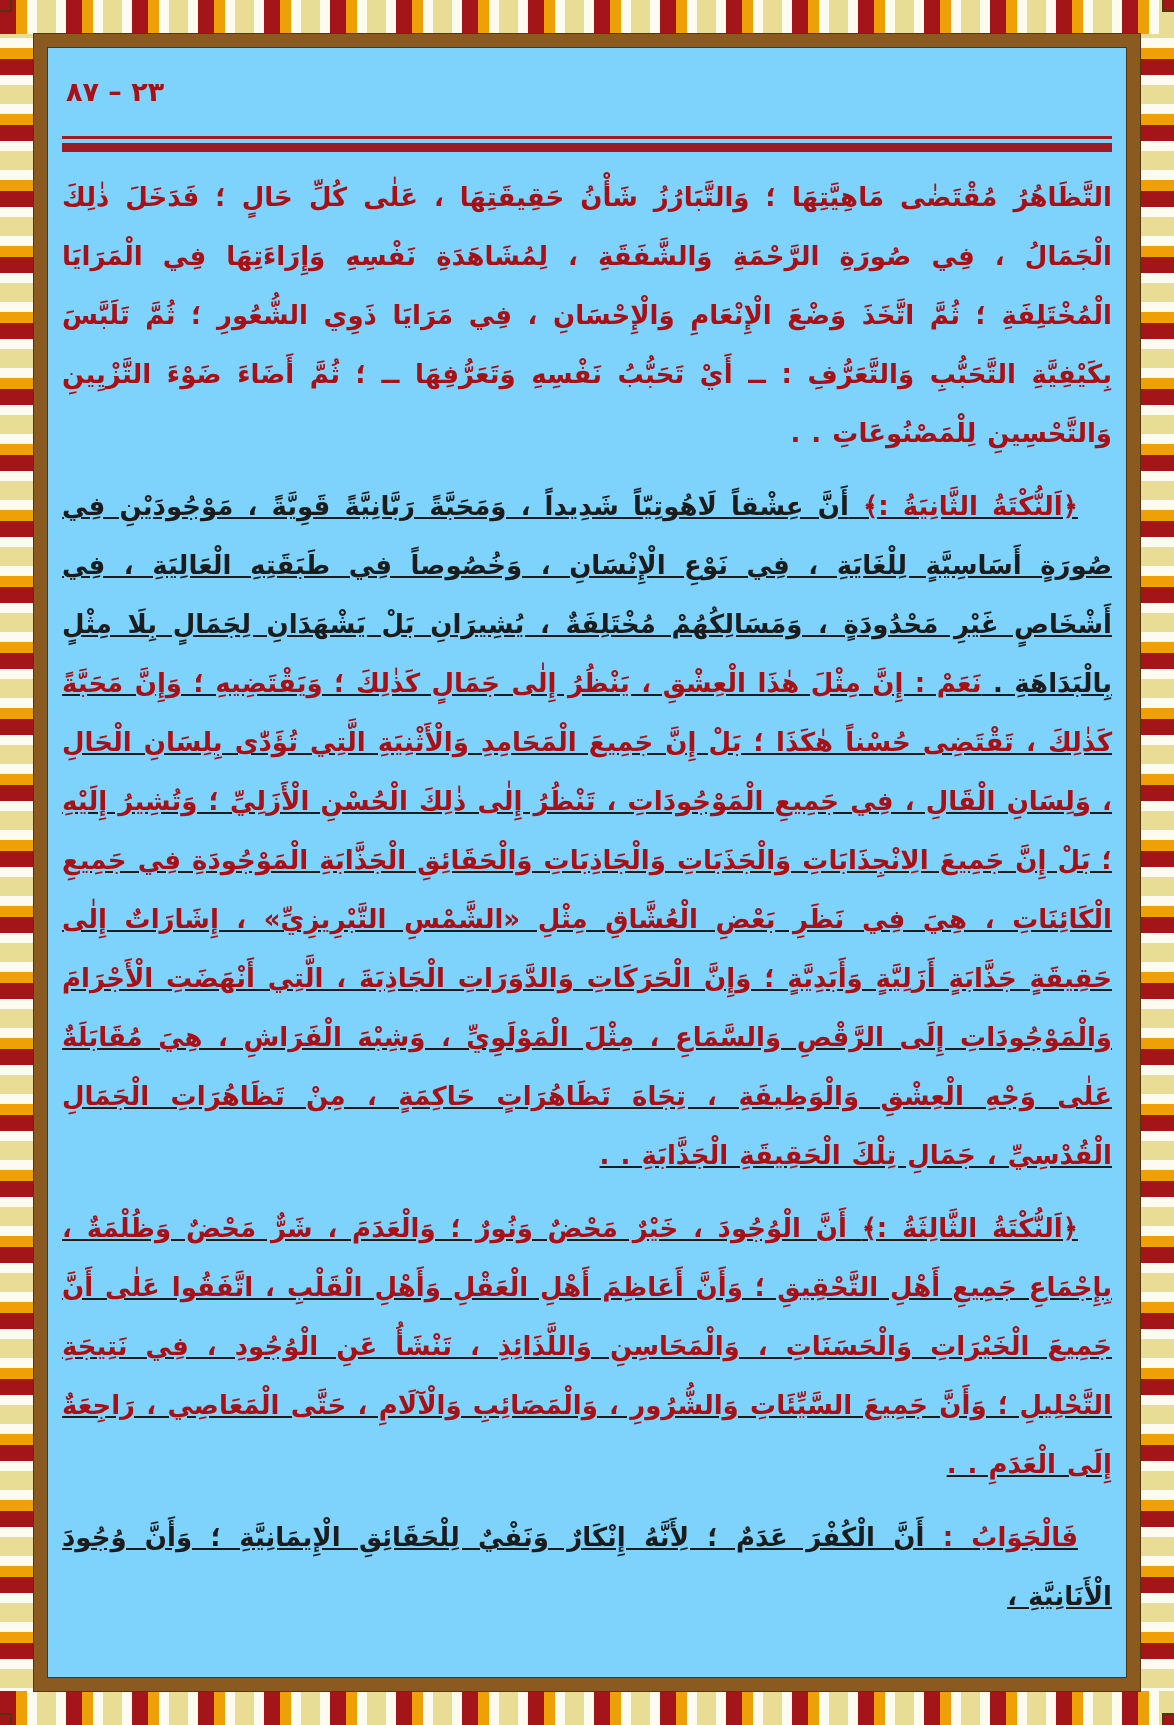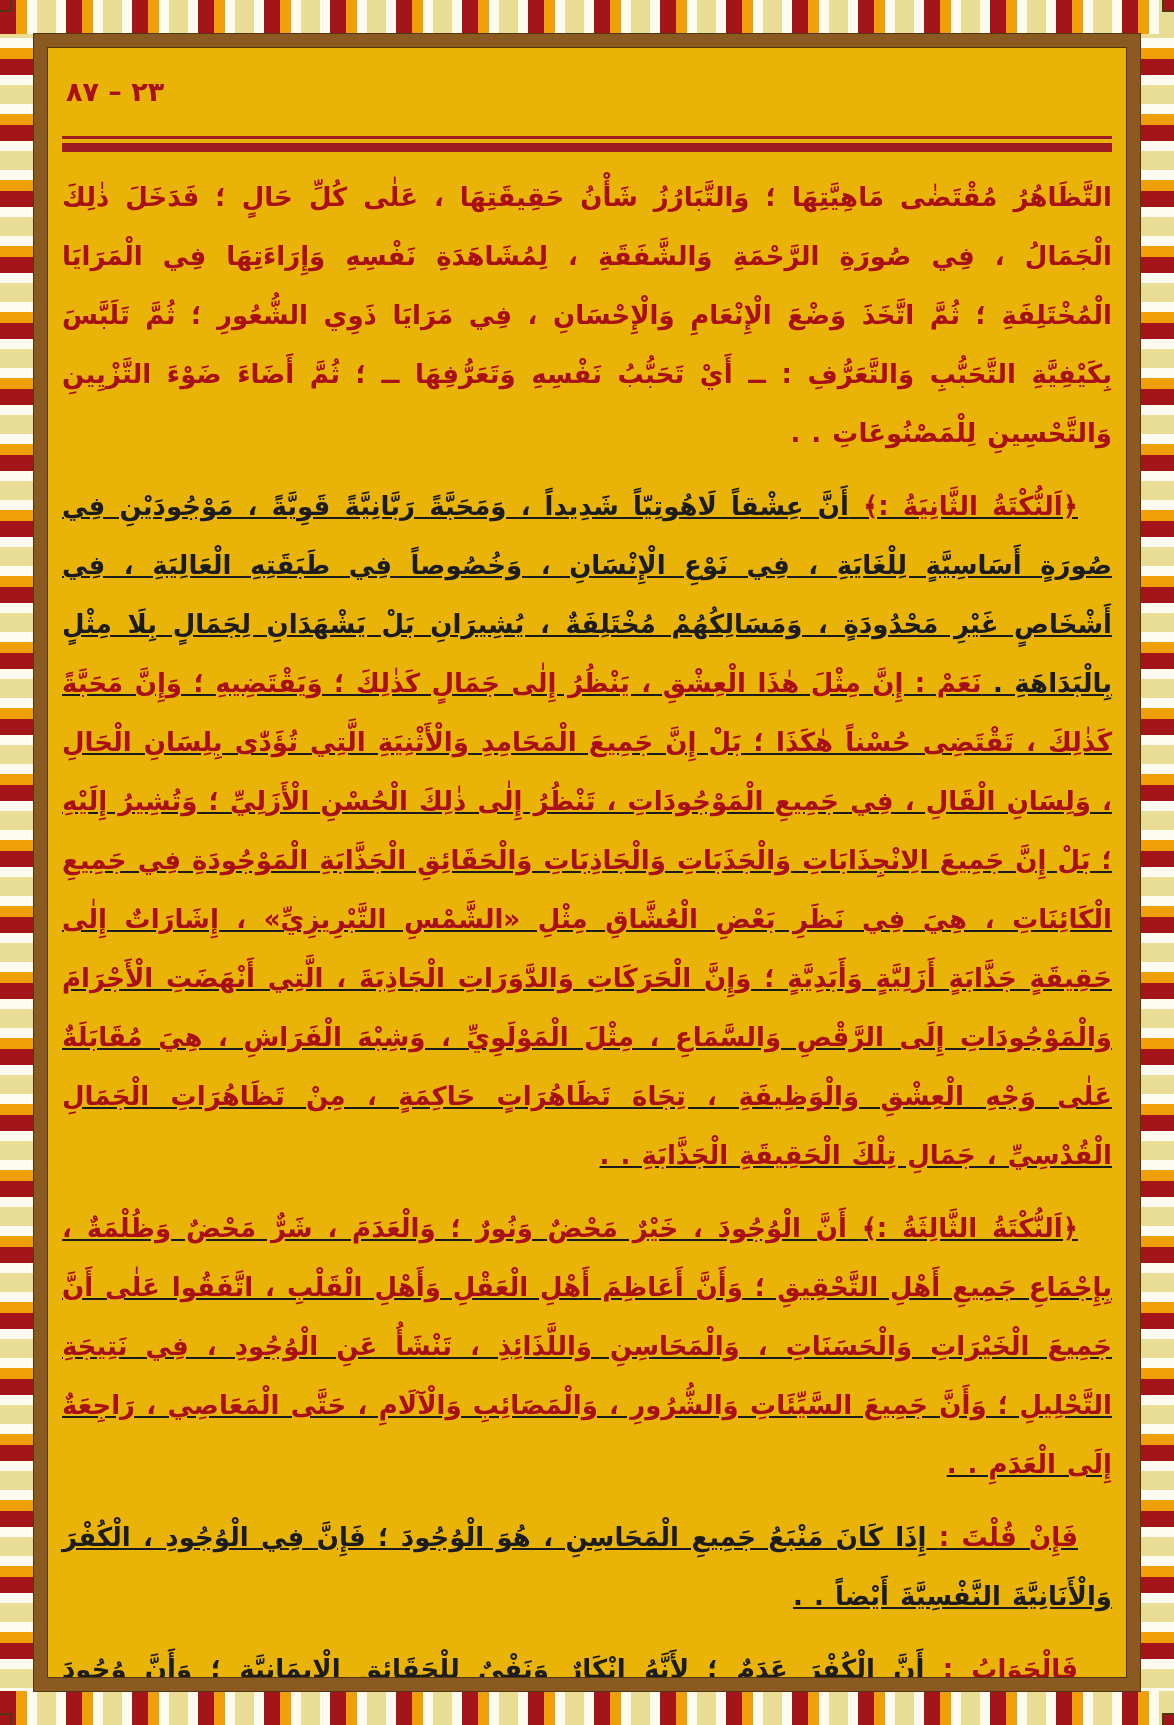--- a/index.html
+++ b/index.html
@@ -17,21 +17,21 @@
     background-repeat:no-repeat,no-repeat,no-repeat,no-repeat;
     background-size:100% 34px,100% 34px,34px 100%,34px 100%;
     background-position:left top,left bottom,left top,right top;}
   .frame-brown{position:absolute;inset:34px;border:13px solid #8a5a20;box-sizing:border-box;
     box-shadow:0 0 0 1px #53360e, inset 0 0 0 1px #53360e;background:#ffffff;}
   .corner{position:absolute;width:14px;height:14px;background:#a31518;border:2px solid #53360e;}
   .corner.tl{top:-6px;left:-6px;} .corner.tr{top:-6px;right:-6px;}
   .corner.bl{bottom:-6px;left:-6px;} .corner.br{bottom:-6px;right:-6px;}
 
   
-  .content{position:absolute;inset:48px;padding:12px 14px 10px;box-sizing:border-box;background:#eab308;overflow:hidden;}
+  .content{position:absolute;inset:48px;padding:12px 14px 10px;box-sizing:border-box;background:#7dd3fc;overflow:hidden;}
   .header{position:relative;height:58px;margin-top:6px;}
   .page-ref{position:absolute;left:4px;top:10px;color:#a81016;font-size:27px;font-weight:bold;letter-spacing:2px;}
   .doc-title{text-align:center;color:#a81016;font-size:31px;font-weight:bold;padding-top:4px;
     text-shadow:0.5px 0.5px 0 #7c0b10;}
   .rule{margin-top:12px;}
   .rule .thin{height:3px;background:#9d1c23;}
   .rule .thick{height:9px;background:#9d1c23;margin-top:4px;}
 
   .body-text{margin-top:16px;font-weight:bold;font-size:26px;line-height:59px;
     text-align:justify;text-justify:inter-word;color:#1c1c1c;word-spacing:2px;}
@@ -74,24 +74,20 @@
         <span class="red">﴿اَلنُّكْتَةُ الثَّانِيَةُ :﴾</span>
         <span class="black">أَنَّ عِشْقاً لَاهُوتِيّاً شَدِيداً ، وَمَحَبَّةً رَبَّانِيَّةً قَوِيَّةً ، مَوْجُودَيْنِ فِي صُورَةٍ أَسَاسِيَّةٍ لِلْغَايَةِ ، فِي نَوْعِ الْإِنْسَانِ ، وَخُصُوصاً فِي طَبَقَتِهِ الْعَالِيَةِ ، فِي أَشْخَاصٍ غَيْرِ مَحْدُودَةٍ ، وَمَسَالِكُهُمْ مُخْتَلِفَةٌ ، يُشِيرَانِ بَلْ يَشْهَدَانِ لِجَمَالٍ بِلَا مِثْلٍ بِالْبَدَاهَةِ .</span>
         <span class="red">نَعَمْ : إِنَّ مِثْلَ هٰذَا الْعِشْقِ ، يَنْظُرُ إِلٰى جَمَالٍ كَذٰلِكَ ؛ وَيَقْتَضِيهِ ؛ وَإِنَّ مَحَبَّةً كَذٰلِكَ ، تَقْتَضِى حُسْناً هٰكَذَا ؛ بَلْ إِنَّ جَمِيعَ الْمَحَامِدِ وَالْأَثْنِيَةِ الَّتِي تُؤَدّٰى بِلِسَانِ الْحَالِ ، وَلِسَانِ الْقَالِ ، فِي جَمِيعِ الْمَوْجُودَاتِ ، تَنْظُرُ إِلٰى ذٰلِكَ الْحُسْنِ الْأَزَلِيِّ ؛ وَتُشِيرُ إِلَيْهِ ؛ بَلْ إِنَّ جَمِيعَ الِانْجِذَابَاتِ وَالْجَذَبَاتِ وَالْجَاذِبَاتِ وَالْحَقَائِقِ الْجَذَّابَةِ الْمَوْجُودَةِ فِي جَمِيعِ الْكَائِنَاتِ ، هِيَ فِي نَظَرِ بَعْضِ الْعُشَّاقِ مِثْلِ «الشَّمْسِ التَّبْرِيزِيِّ» ، إِشَارَاتٌ إِلٰى حَقِيقَةٍ جَذَّابَةٍ أَزَلِيَّةٍ وَأَبَدِيَّةٍ ؛ وَإِنَّ الْحَرَكَاتِ وَالدَّوَرَاتِ الْجَاذِبَةَ ، الَّتِي أَنْهَضَتِ الْأَجْرَامَ وَالْمَوْجُودَاتِ إِلَى الرَّقْصِ وَالسَّمَاعِ ، مِثْلَ الْمَوْلَوِيِّ ، وَشِبْهَ الْفَرَاشِ ، هِيَ مُقَابَلَةٌ عَلٰى وَجْهِ الْعِشْقِ وَالْوَظِيفَةِ ، تِجَاهَ تَظَاهُرَاتٍ حَاكِمَةٍ ، مِنْ تَظَاهُرَاتِ الْجَمَالِ الْقُدْسِيِّ ، جَمَالِ تِلْكَ الْحَقِيقَةِ الْجَذَّابَةِ . .</span>
       </p>
 
       <p class="indent">
         <span class="red">﴿اَلنُّكْتَةُ الثَّالِثَةُ :﴾</span>
         <span class="red">أَنَّ الْوُجُودَ ، خَيْرٌ مَحْضٌ وَنُورٌ ؛ وَالْعَدَمَ ، شَرٌّ مَحْضٌ وَظُلْمَةٌ ، بِإِجْمَاعِ جَمِيعِ أَهْلِ التَّحْقِيقِ ؛ وَأَنَّ أَعَاظِمَ أَهْلِ الْعَقْلِ وَأَهْلِ الْقَلْبِ ، اتَّفَقُوا عَلٰى أَنَّ جَمِيعَ الْخَيْرَاتِ وَالْحَسَنَاتِ ، وَالْمَحَاسِنِ وَاللَّذَائِذِ ، تَنْشَأُ عَنِ الْوُجُودِ ، فِي نَتِيجَةِ التَّحْلِيلِ ؛ وَأَنَّ جَمِيعَ السَّيِّئَاتِ وَالشُّرُورِ ، وَالْمَصَائِبِ وَالْآلَامِ ، حَتَّى الْمَعَاصِي ، رَاجِعَةٌ إِلَى الْعَدَمِ . .</span>
       </p>
 
-      <p class="indent">
-        <span class="red">فَإِنْ قُلْتَ :</span>
-        <span class="black">إِذَا كَانَ مَنْبَعُ جَمِيعِ الْمَحَاسِنِ ، هُوَ الْوُجُودَ ؛ فَإِنَّ فِي الْوُجُودِ ، الْكُفْرَ وَالْأَنَانِيَّةَ النَّفْسِيَّةَ أَيْضاً . .</span>
-      </p>
 
       <p class="indent">
         <span class="red">فَالْجَوَابُ :</span>
         <span class="black">أَنَّ الْكُفْرَ عَدَمٌ ؛ لِأَنَّهُ إِنْكَارٌ وَنَفْيٌ لِلْحَقَائِقِ الْإِيمَانِيَّةِ ؛ وَأَنَّ وُجُودَ الْأَنَانِيَّةِ ،</span>
       </p>
 
     </div>
   </div>
 </div>
 

